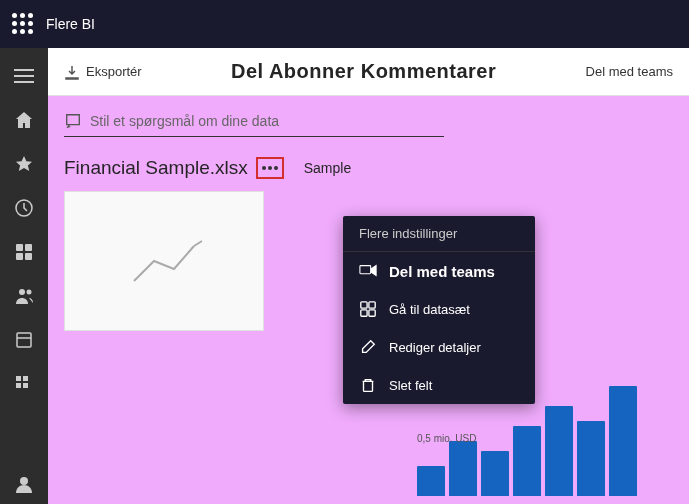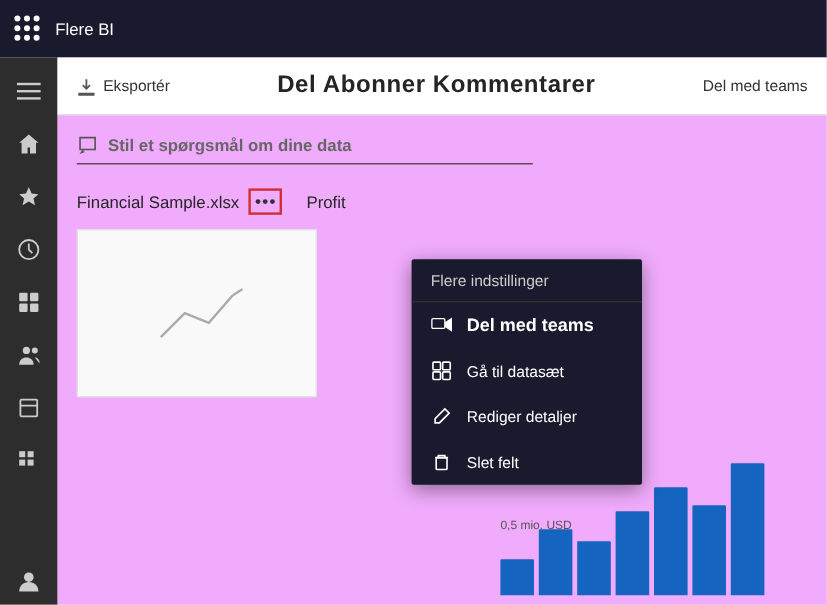--- a/index.html
+++ b/index.html
@@ -119,32 +119,31 @@
       gap: 8px;
       border-bottom: 1px solid #333;
       padding-bottom: 6px;
       margin-bottom: 20px;
       width: 380px;
     }
     .search-bar svg { width: 18px; height: 18px; fill: #555; }
     .search-bar-text {
       font-size: 14px;
       color: #666;
-      font-weight: bold;
     }
 
     
     .tiles-row {
       display: flex;
       align-items: center;
       gap: 0;
       position: relative;
     }
     .tile-label {
-      font-size: 14px;
+      font-size: 19px;
       color: #252525;
       margin-right: 8px;
     }
     .more-btn {
       width: 28px;
       height: 22px;
       border: 2px solid #d32f2f;
       display: flex;
       align-items: center;
       justify-content: center;
@@ -342,21 +341,21 @@
 
       <div class="tiles-row">
         <span class="tile-label">Financial Sample.xlsx</span>
         <div class="more-btn">
           <div class="more-btn-dots">
             <span></span>
               <span></span>
               <span></span>
           </div>
         </div>
-        <span class="profit-label">Profit</span>
+        <span class="profit-label">Sample</span>
       </div>
 
       <div class="thumbnail">
         <svg viewBox="0 0 80 60">
           <polyline points="10,50 30,30 50,38 70,15" stroke="#aaa" stroke-width="2" fill="none"></polyline>
           <polyline points="70,15 78,10" stroke="#aaa" stroke-width="2" fill="none" marker-end="url(#arr)"></polyline>
         </svg>
       </div>
 
       <div class="context-menu">

